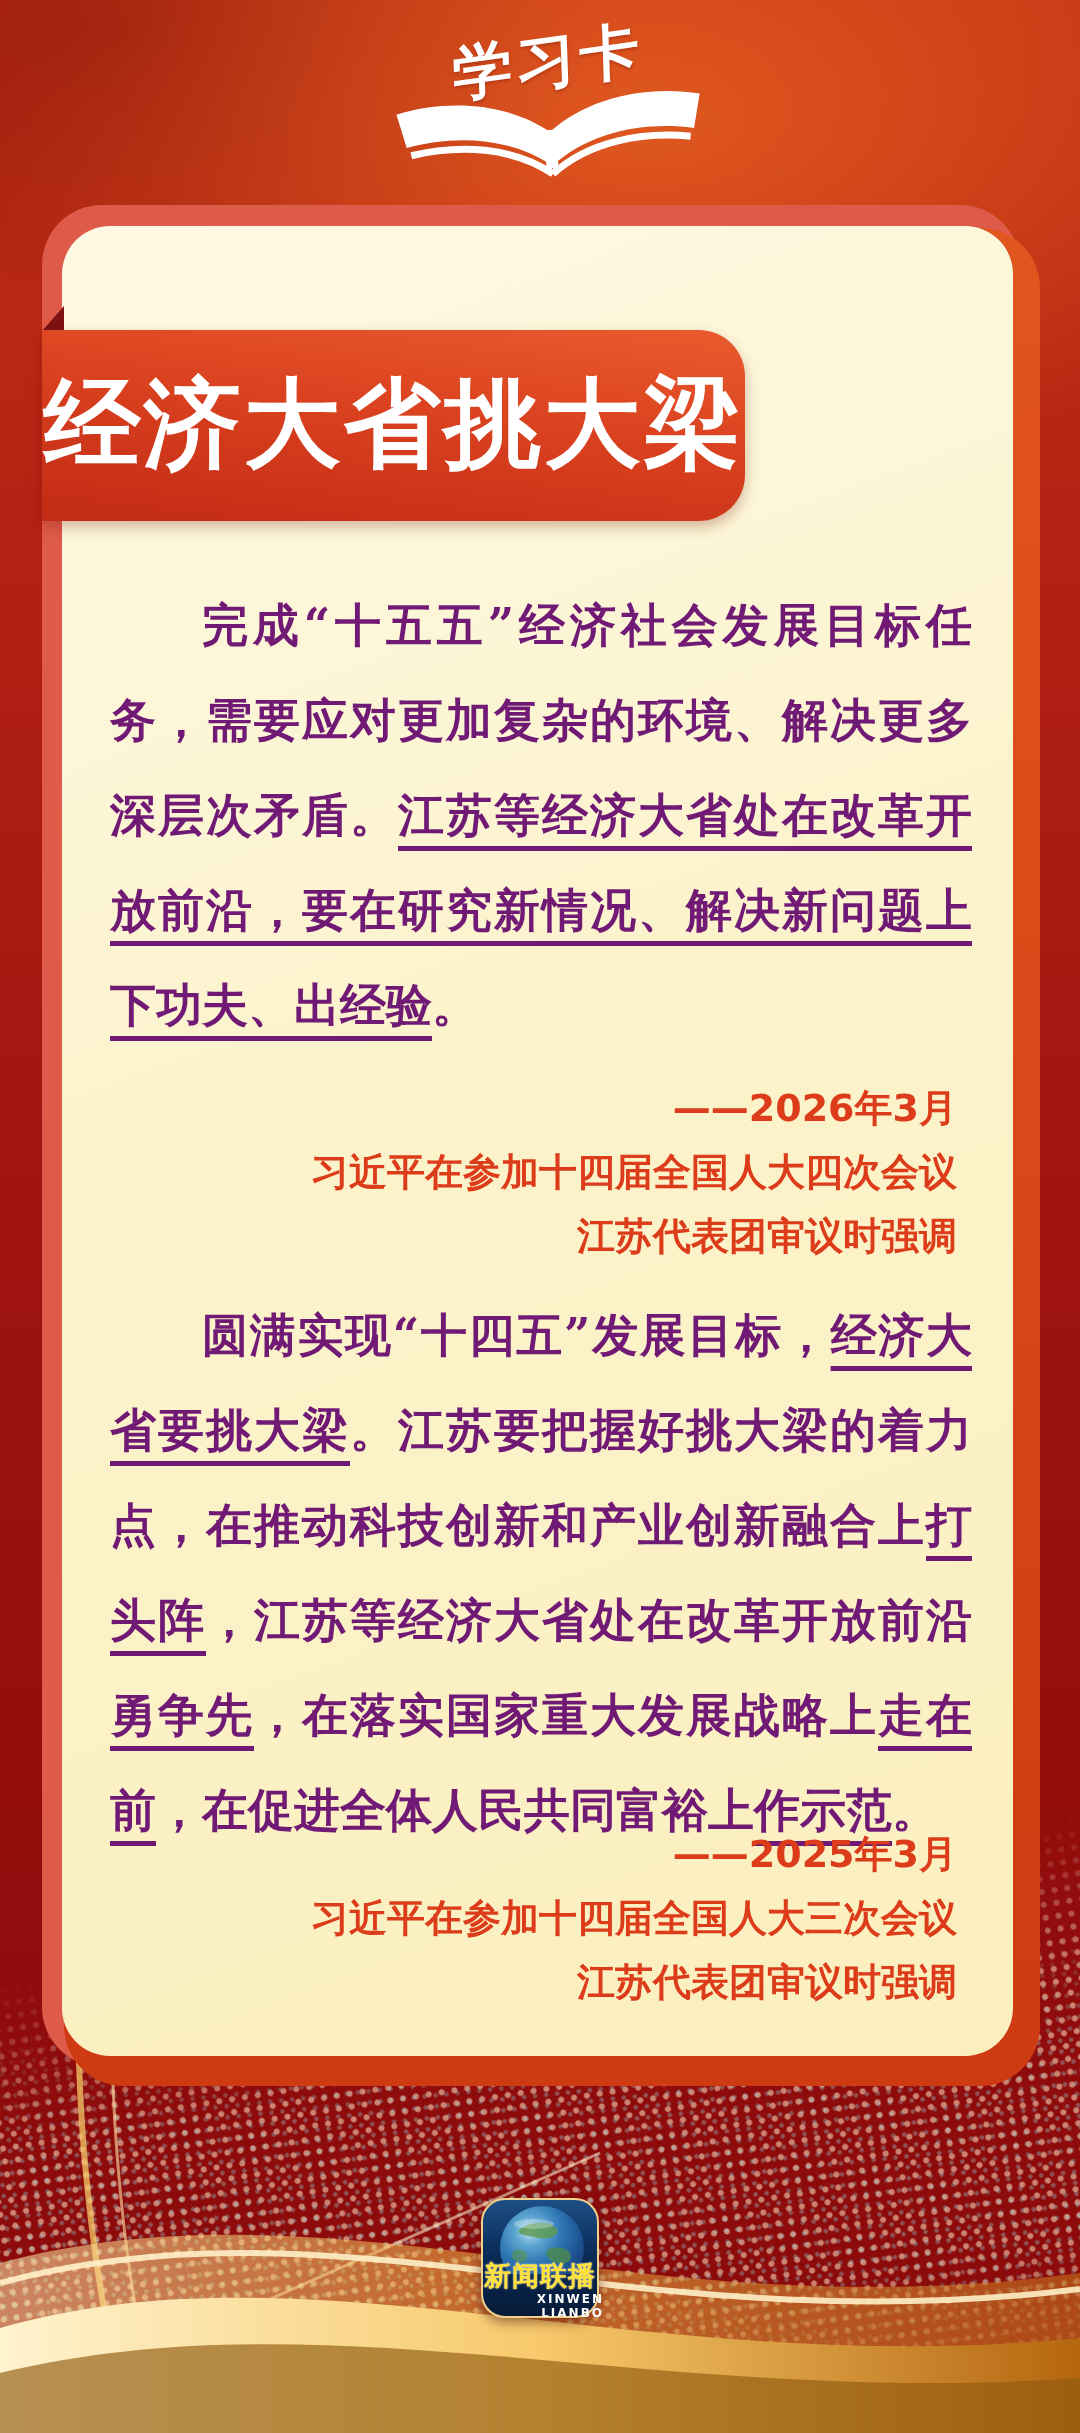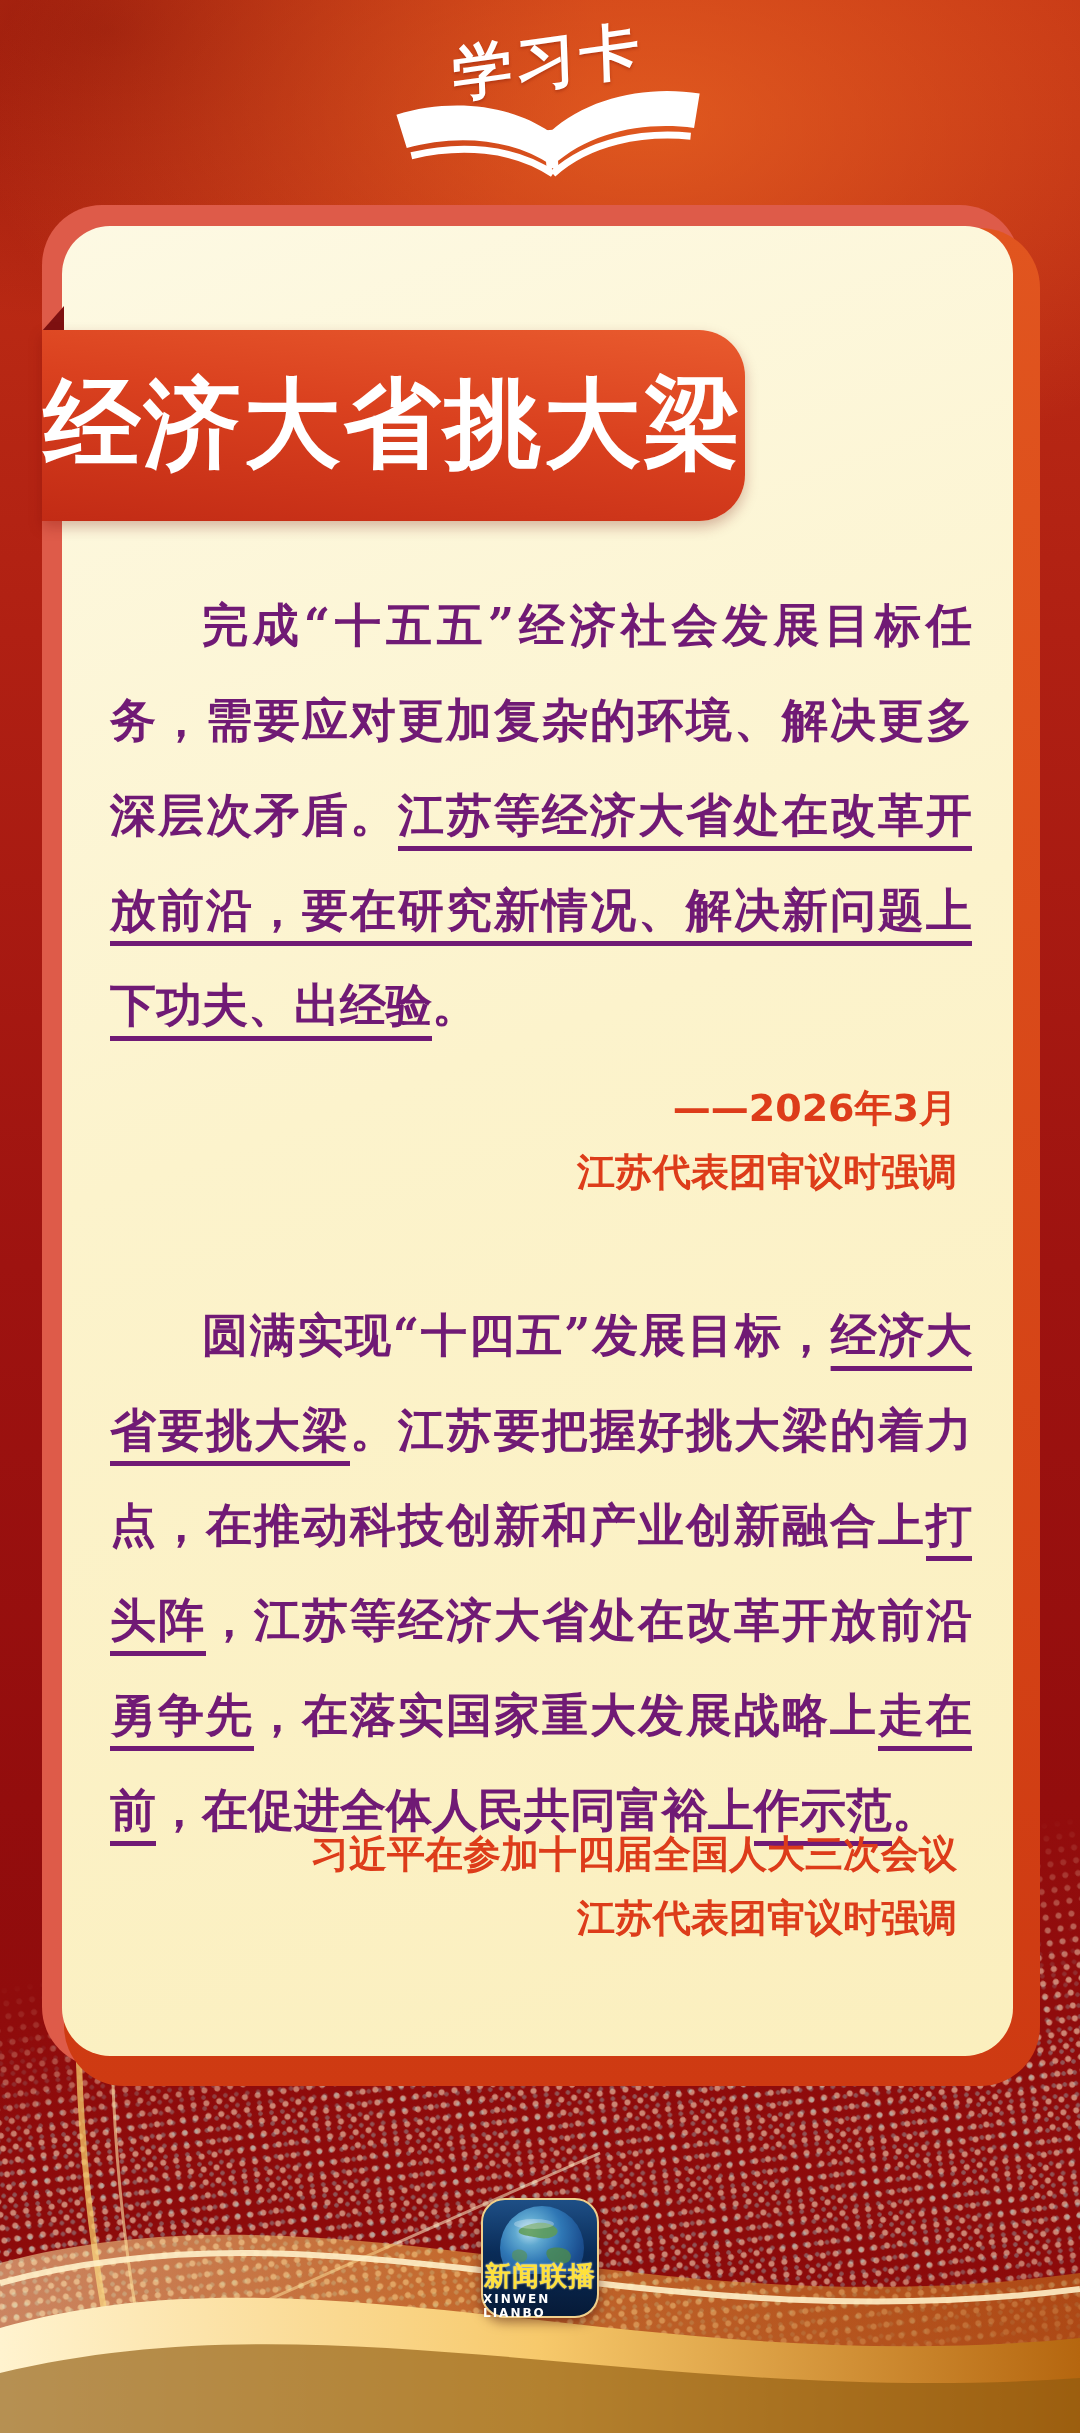--- a/index.html
+++ b/index.html
@@ -61,21 +61,21 @@
   .attr2{top:1822px;}
 
   .badge{position:absolute;left:481px;top:2198px;width:118px;height:120px;z-index:6;
     border-radius:24px;border:2px solid #F0D08C;box-sizing:border-box;
     background:linear-gradient(180deg,#1E4F86 0%,#0A2C58 45%,#061A38 100%);
     box-shadow:0 4px 12px rgba(60,5,5,.5);}
   .badge .earth{position:absolute;left:7px;top:4px;}
   .badge-title{position:absolute;left:0;top:58px;width:100%;text-align:center;color:#FFE13A;
     font-size:27px;font-weight:800;letter-spacing:1px;
     text-shadow:0 0 2px #fff,0 1px 2px rgba(0,0,0,.4);}
-  .badge-sub{position:absolute;left:0;top:92px;width:100%;text-align:left;color:#fff;
+  .badge-sub{position:absolute;left:7px;top:92px;width:100%;text-align:right;color:#fff;
     font-size:12px;font-weight:700;letter-spacing:2px;}
 </style>
 </head>
 <body>
 
 <div class="bg"></div>
 <div class="dots dots-a"></div>
 <div class="dots dots-b"></div>
 
 <svg class="gold-left" width="280" height="1100" viewBox="0 0 280 1100">
@@ -104,26 +104,28 @@
 <div class="fold"></div>
 
 <div class="banner">
   <div class="banner-title">经济大省挑大梁</div>
 </div>
 
 <div class="quote quote1"><span>完成“十五五”经济社会发展目标任务，需要应对更加复杂的环境、解决更多深层次矛盾。</span><span class="u">江苏等经济大省处在改革开放前沿，要在研究新情况、解决新问题上下功夫、出经验</span><span>。</span></div>
 
 <div class="attr attr1">
   <div>——2026年3月</div>
+  <div>习近平在参加十四届全国人大四次会议</div>
   <div>江苏代表团审议时强调</div>
 </div>
 
 <div class="quote quote2"><span>圆满实现“十四五”发展目标，</span><span class="u">经济大省要挑大梁</span><span>。江苏要把握好挑大梁的着力点，在推动科技创新和产业创新融合上</span><span class="u">打头阵</span><span>，江苏等经济大省处在改革开放前沿</span><span class="u">勇争先</span><span>，在落实国家重大发展战略上</span><span class="u">走在前</span><span>，在促进全体人民共同富裕上</span><span class="u">作示范</span><span>。</span></div>
 
 <div class="attr attr2">
+  <div>——2025年3月</div>
   <div>习近平在参加十四届全国人大三次会议</div>
   <div>江苏代表团审议时强调</div>
 </div>
 
 <svg class="gold-bottom" width="1080" height="300" viewBox="0 0 1080 300">
   <defs>
     <linearGradient id="g1" x1="0" y1="0" x2="1" y2="0">
       <stop offset="0" stop-color="#FFE9A8"></stop>
       <stop offset="0.4" stop-color="#F2B94E"></stop>
       <stop offset="1" stop-color="#C97B1E"></stop>

